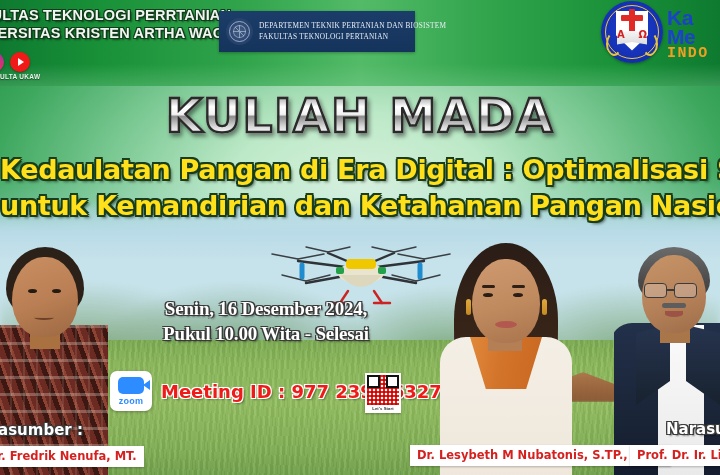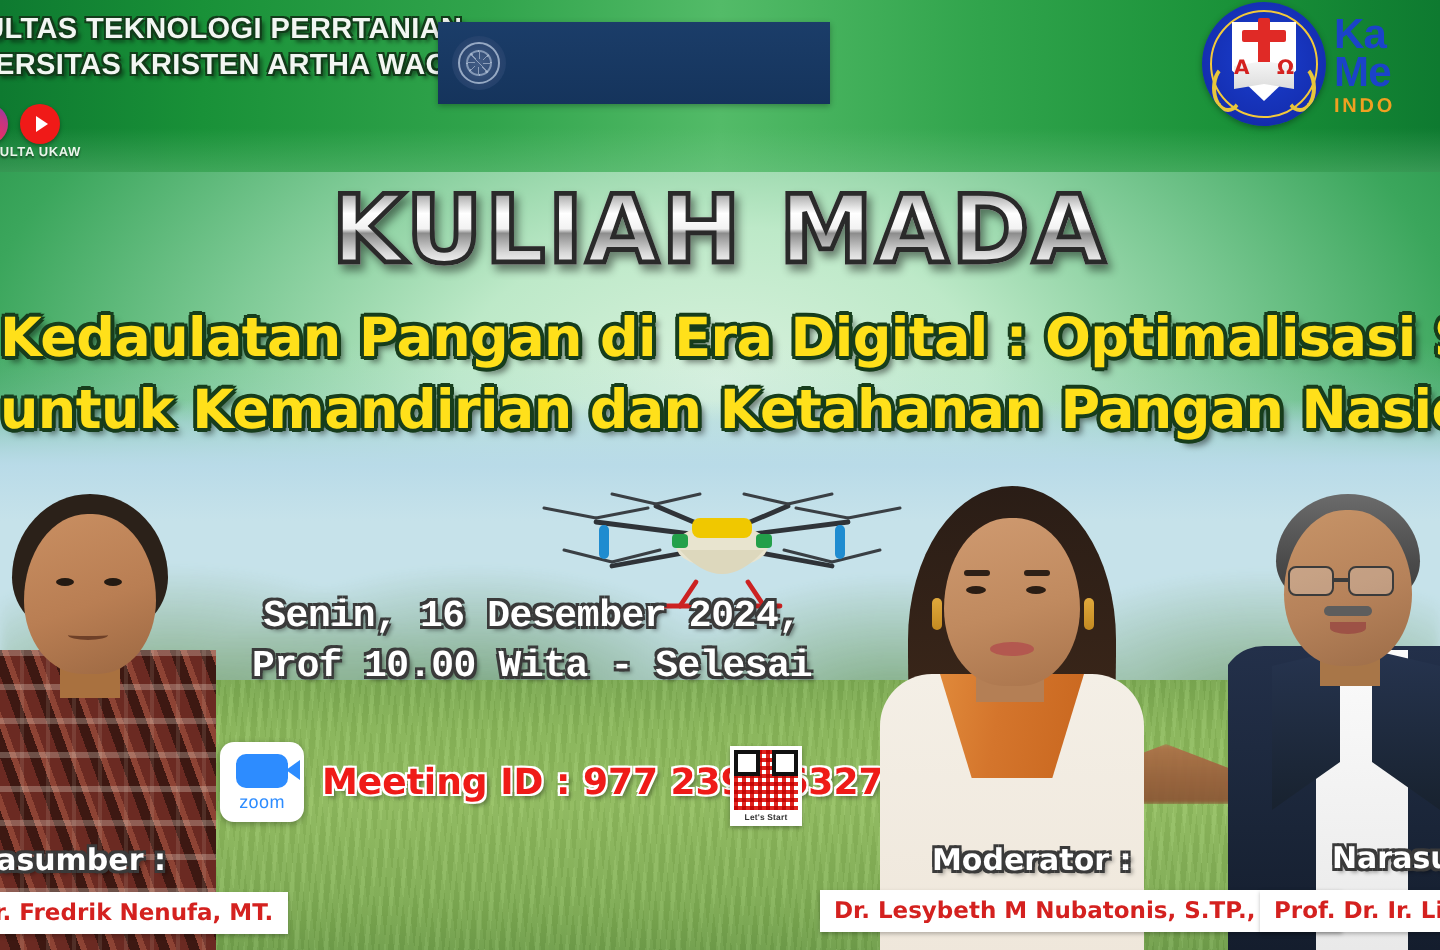--- a/index.html
+++ b/index.html
@@ -231,22 +231,23 @@
     border: 2px solid #e8c63b; border-radius: 50%;
   }
   .km-seal .wreath-l { left: 5px; border-right-color: transparent; border-top-color: transparent; }
   .km-seal .wreath-r { right: 5px; border-left-color: transparent; border-top-color: transparent; }
   .km-words { display: flex; flex-direction: column; line-height: 19px; padding-top: 8px; }
   .km-words .w1, .km-words .w2 {
     font-size: 21px; font-weight: 700; color: #1b43c9; letter-spacing: -.4px;
     white-space: nowrap;
   }
   .km-words .w3 {
-    font-size: 10px; font-weight: 700; color: #f0a021; letter-spacing: 1.4px;
+    font-size: 15px; font-weight: 700; color: #f0a021; letter-spacing: 1.4px;
     margin-top: -2px;
+    font-family: Liberation Mono, monospace;
   }
 
   
   .title-main {
     position: absolute; left: 0; right: 0; top: 88px;
     text-align: center;
     font-family: "DejaVu Sans", sans-serif;
     font-size: 47px;
     font-weight: 700;
     letter-spacing: 1.5px;
@@ -380,21 +381,21 @@
   .pr-lapel-l { left: 22px; clip-path: polygon(100% 0, 100% 70%, 0 100%, 0 10%); }
   .pr-lapel-r { left: 72px; clip-path: polygon(0 0, 100% 10%, 100% 100%, 0 70%); }
   .pr-neck { left: 46px; top: 84px; width: 30px; height: 20px; background: #a87648; }
 
   
   .details {
     position: absolute; left: 92px; top: 296px; width: 348px;
     text-align: center;
   }
   .details .dline {
-    font-family: Liberation Mono, monospace;
+    font-family: Liberation Serif, serif;
     font-weight: 700;
     font-size: 19px;
     line-height: 25px;
     color: #ffffff;
     letter-spacing: -.2px;
     white-space: nowrap;
     text-shadow:
       -1.3px -1.3px 0 #3a3a3a, 1.3px -1.3px 0 #3a3a3a,
       -1.3px 1.3px 0 #3a3a3a, 1.3px 1.3px 0 #3a3a3a,
       2px 2px 2px rgba(0,0,0,.45);
@@ -415,21 +416,21 @@
     width: 26px; height: 17px; border-radius: 5px;
     background: #2d8cff; position: relative;
   }
   .zoom-cam::after {
     content: ""; position: absolute; right: -6px; top: 3px;
     width: 0; height: 0;
     border-top: 5px solid transparent;
     border-bottom: 5px solid transparent;
     border-right: 7px solid #2d8cff;
   }
-  .zoom-word { font-size: 9px; color: #2d8cff; font-weight: 400; margin-top: 2px; letter-spacing: .2px; }
+  .zoom-word { font-size: 9px; color: #2d8cff; font-weight: 700; margin-top: 2px; letter-spacing: .2px; }
   .zoom-lines { display: flex; flex-direction: column; }
   .zoom-lines .zl {
     font-family: "DejaVu Sans", sans-serif;
     font-weight: 700; font-size: 18px; line-height: 23px;
     color: #ef1b18; white-space: nowrap;
     text-shadow:
       -1.1px -1.1px 0 #ffffff, 1.1px -1.1px 0 #ffffff,
       -1.1px 1.1px 0 #ffffff, 1.1px 1.1px 0 #ffffff,
       2px 2px 2px rgba(0,0,0,.35);
   }
@@ -512,20 +513,22 @@
     <span class="soc ig"></span>
     <span class="soc yt">
         <i></i>
       </span>
   </div>
   <div class="handle">FAKULTA UKAW</div>
 
   <div class="ugm-banner">
     <div class="ugm-logo"></div>
     <div class="ugm-text">
+      <div>DEPARTEMEN TEKNIK PERTANIAN DAN BIOSISTEM</div>
+      <div>FAKULTAS TEKNOLOGI PERTANIAN</div>
     </div>
   </div>
 
   <div class="km-wrap">
     <div class="km-seal">
       <span class="ring"></span>
       <span class="shield"></span>
       <span class="cross-v"></span>
       <span class="cross-h"></span>
       <span class="book"></span>
@@ -583,21 +586,21 @@
     <g stroke="#c22" stroke-width="2.4" stroke-linecap="round" fill="none">
       <path d="M80 48 l-8 12"></path>
         <path d="M106 48 l8 12"></path>
       <line x1="64" y1="60" x2="80" y2="60"></line>
         <line x1="106" y1="60" x2="122" y2="60"></line>
     </g>
   </svg>
 
   <div class="details">
     <div class="dline">Senin, 16 Desember 2024,</div>
-    <div class="dline">Prof 10.00 Wita - Selesai</div>
+    <div class="dline">Pukul 10.00 Wita - Selesai</div>
   </div>
 
   <div class="zoom-row">
     <div class="zoom-logo">
       <span class="zoom-cam"></span>
       <span class="zoom-word">zoom</span>
     </div>
     <div class="zoom-lines">
       <span class="zl">Meeting ID : 977 2394 6327</span>
     </div>
@@ -644,19 +647,18 @@
     <span class="pr-glass-l" style="left:30px;top:44px"></span>
     <span class="pr-glass-r" style="left:60px;top:44px"></span>
     <span class="pr-bridge" style="left:53px;top:50px"></span>
     <span class="pr-mustache" style="left:48px;top:64px"></span>
     <span class="pr-mouth" style="left:51px;top:72px"></span>
   </div>
 
   <div class="role role-left">Narasumber :</div>
   <div class="namebox name-left">Dr. Ir. Fredrik Nenufa, MT.</div>
 
-  <div class="role role-mid">Moderator :</div>
   <div class="namebox name-mid">Dr. Lesybeth M Nubatonis, S.TP., M.Si.</div>
 
   <div class="role role-right">Narasumber :</div>
   <div class="namebox name-right">Prof. Dr. Ir. Lilik Sutiarso, M.Eng.</div>
 
 </div>
 
 </body></html>

